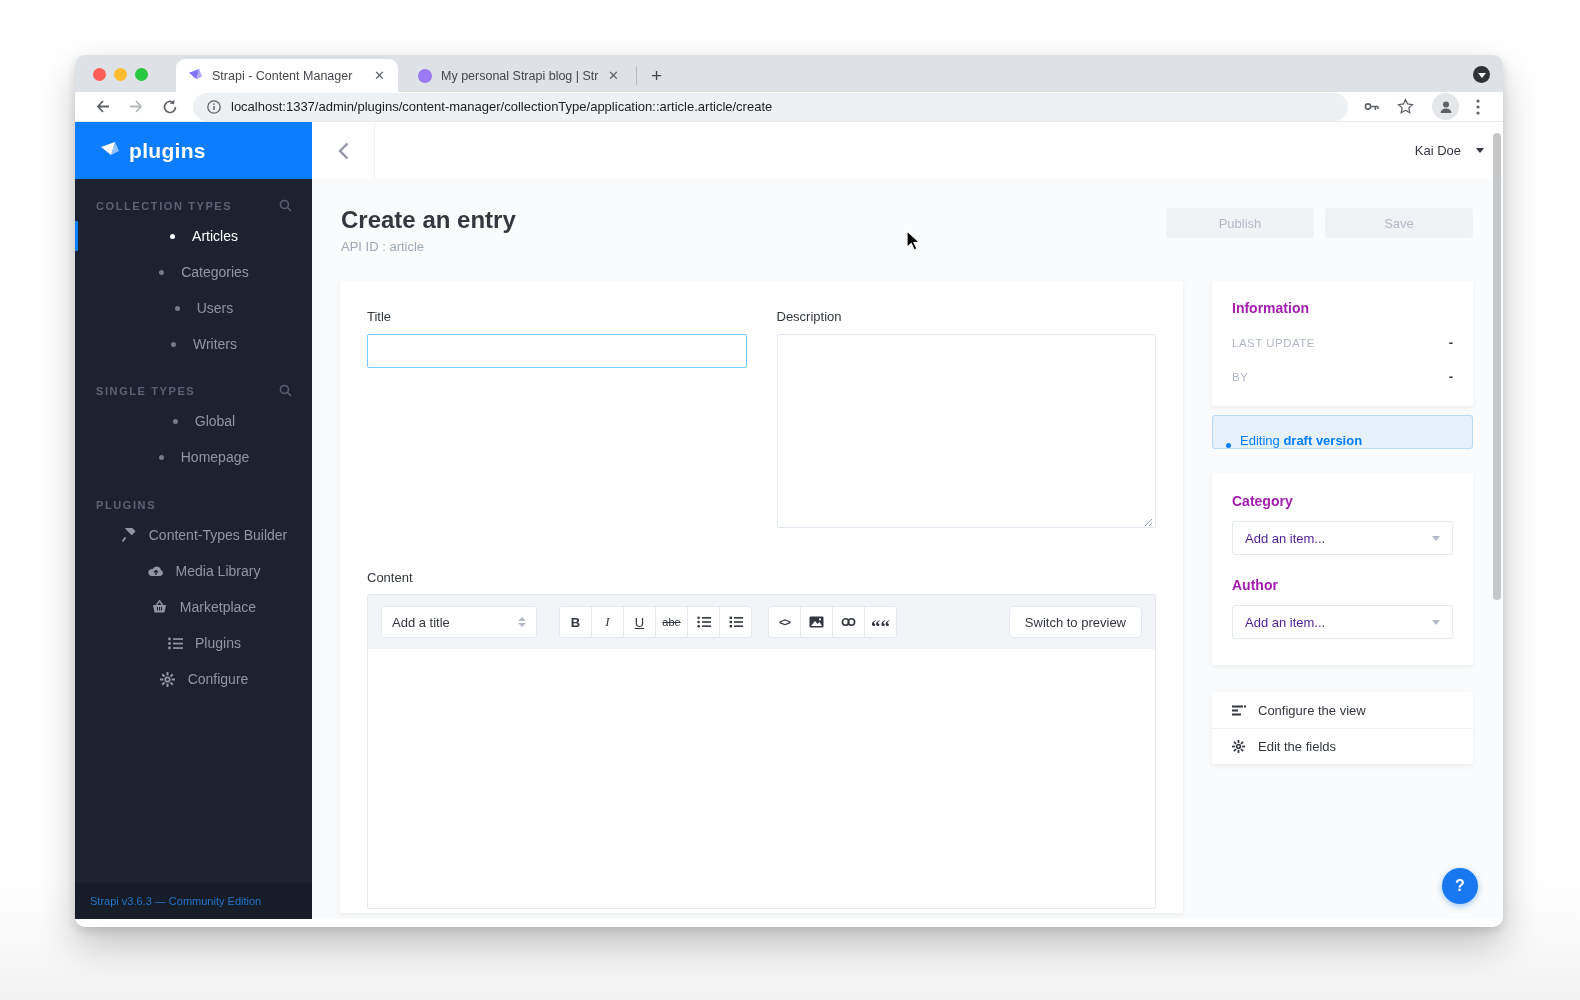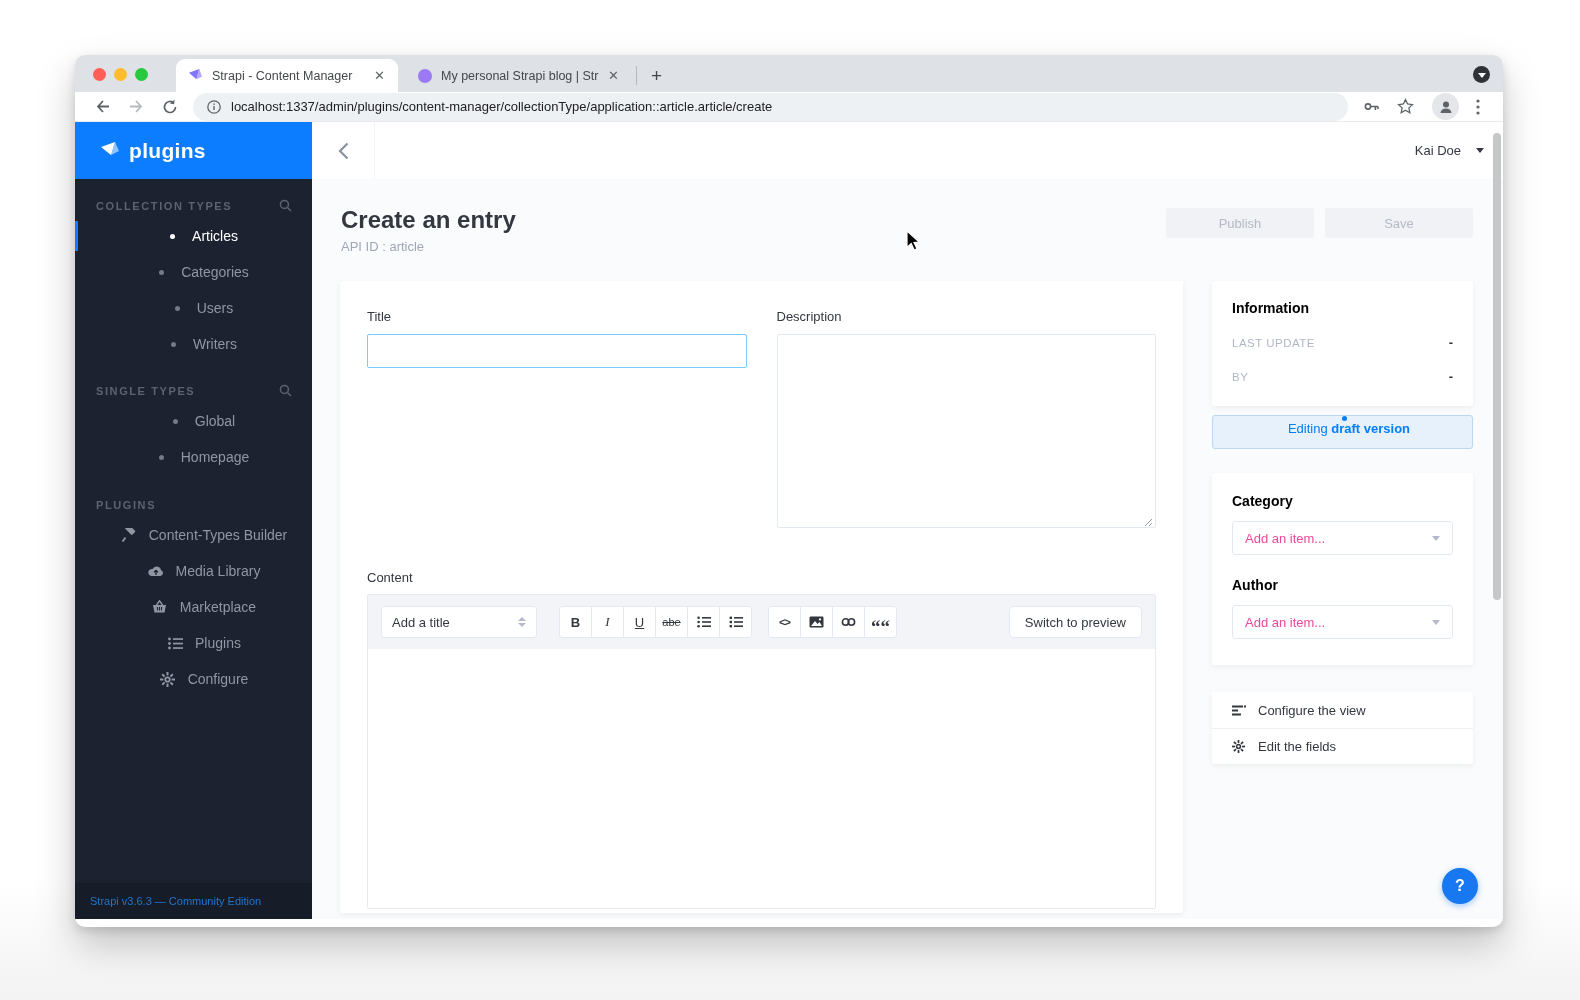--- a/index.html
+++ b/index.html
@@ -96,29 +96,29 @@
   .ebtn.i { font-style:italic; font-family:"Liberation Serif", serif; }
   .ebtn.u { text-decoration:underline; }
   .ebtn.s { text-decoration:line-through; font-size:11px; }
   .ebtn.code { font-weight:bold; font-size:11px; letter-spacing:-1px; }
   .ebtn.quote { font-family:"Liberation Serif", serif; font-weight:bold; font-size:19px; line-height:10px; padding-top:9px; }
   .switch-btn { margin-left:auto; height:32px; padding:0 15px; background:#fff; border:1px solid #e3e9f3; border-radius:5px; font-size:13px; color:#333740; font-family:inherit; }
 
   
   .side-col { width:261px; flex:none; }
   .info-card { padding:19px 20px 22px; }
-  .panel-title { font-size:14px; font-weight:bold; color:#000000; }
+  .panel-title { font-size:14px; font-weight:bold; color:#a21caf; }
   .info-row { display:flex; justify-content:space-between; align-items:center; margin-top:19px; }
   .info-label { font-size:11.5px; letter-spacing:.5px; color:#b0b7c4; }
   .info-val { font-size:13px; font-weight:bold; color:#333740; }
-  .draft-banner { margin-top:9px; height:34px; background:#e7f1fc; border:1px solid #b8d8f9; border-radius:3px; display:flex; align-items:center; padding-left:13px; font-size:13px; color:#007eff;flex-direction:column; }
+  .draft-banner { margin-top:9px; height:34px; background:#e7f1fc; border:1px solid #b8d8f9; border-radius:3px; display:flex; align-items:flex-end; padding-left:13px; font-size:13px; color:#007eff; }
   .draft-dot { width:5px; height:5px; border-radius:50%; background:#007eff; margin-right:9px; }
   .rel-card { margin-top:24px; padding:20px 20px 26px; }
   .selbox { margin-top:12px; height:34px; border:1px solid #e3e9f3; border-radius:3px; display:flex; align-items:center; padding:0 12px; background:#fff; }
-  .selbox .ph { font-size:13px; color:#ec4899; }
+  .selbox .ph { font-size:13px; color:#4c1d95; }
   .selbox .car { margin-left:auto; width:0; height:0; border-left:4.5px solid transparent; border-right:4.5px solid transparent; border-top:5px solid #b3b9c8; }
   .rel-gap { margin-top:22px; }
   .links-card { margin-top:27px; }
   .link-row { height:36px; display:flex; align-items:center; padding-left:19px; font-size:13px; color:#333740; }
   .link-row + .link-row { border-top:1px solid #eff0f2; }
   .link-row .lico { width:15px; height:15px; margin-right:12px; color:#333740; display:flex; align-items:center; justify-content:center; }
 
   .helpbtn { position:absolute; right:25px; bottom:23px; width:36px; height:36px; border-radius:50%; background:#1778f2; color:#fff; font-size:16px; font-weight:bold; display:flex; align-items:center; justify-content:center; box-shadow:0 2px 6px rgba(23,120,242,.4); }
   .scrollbar { position:absolute; right:2px; top:78px; width:8px; height:467px; background:#c5c7c9; border-radius:4px; }
 

